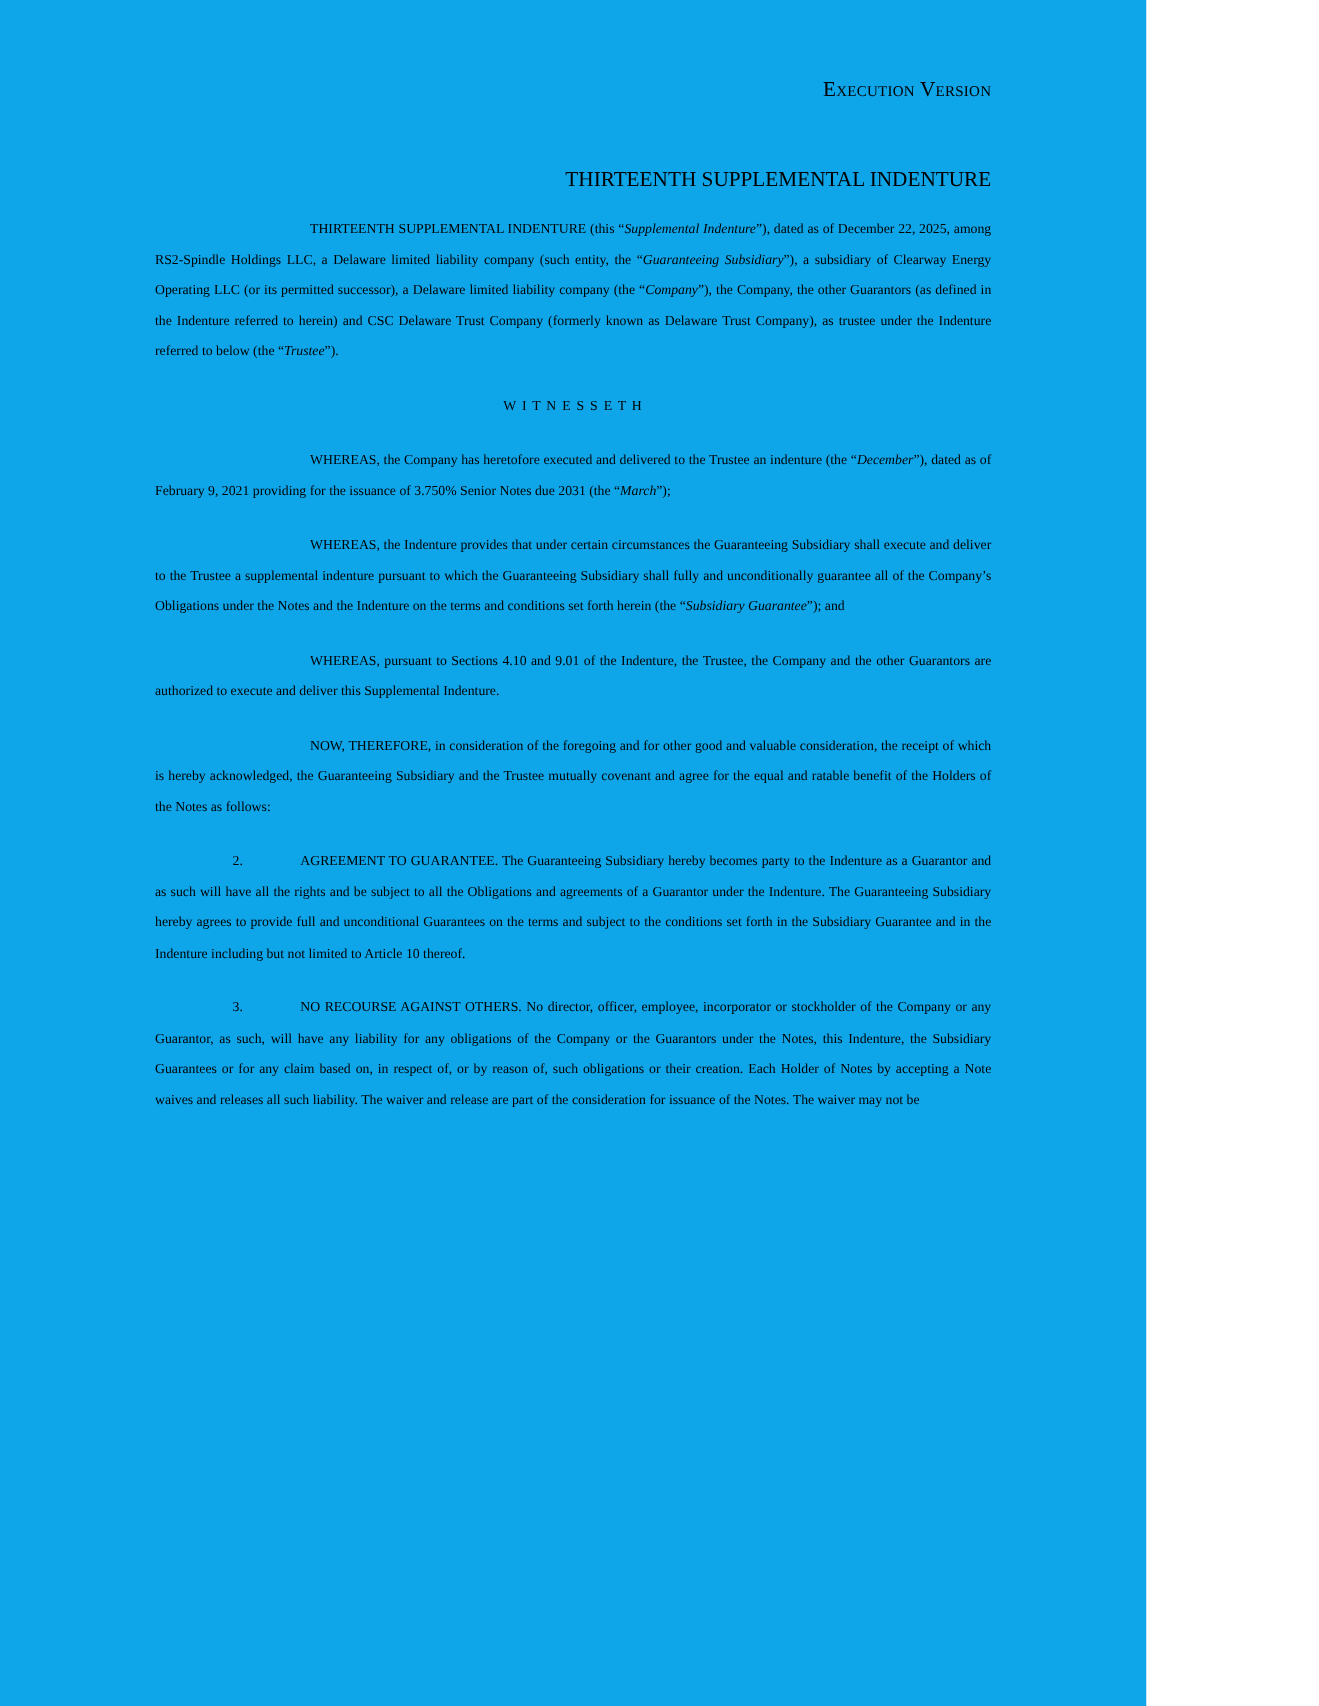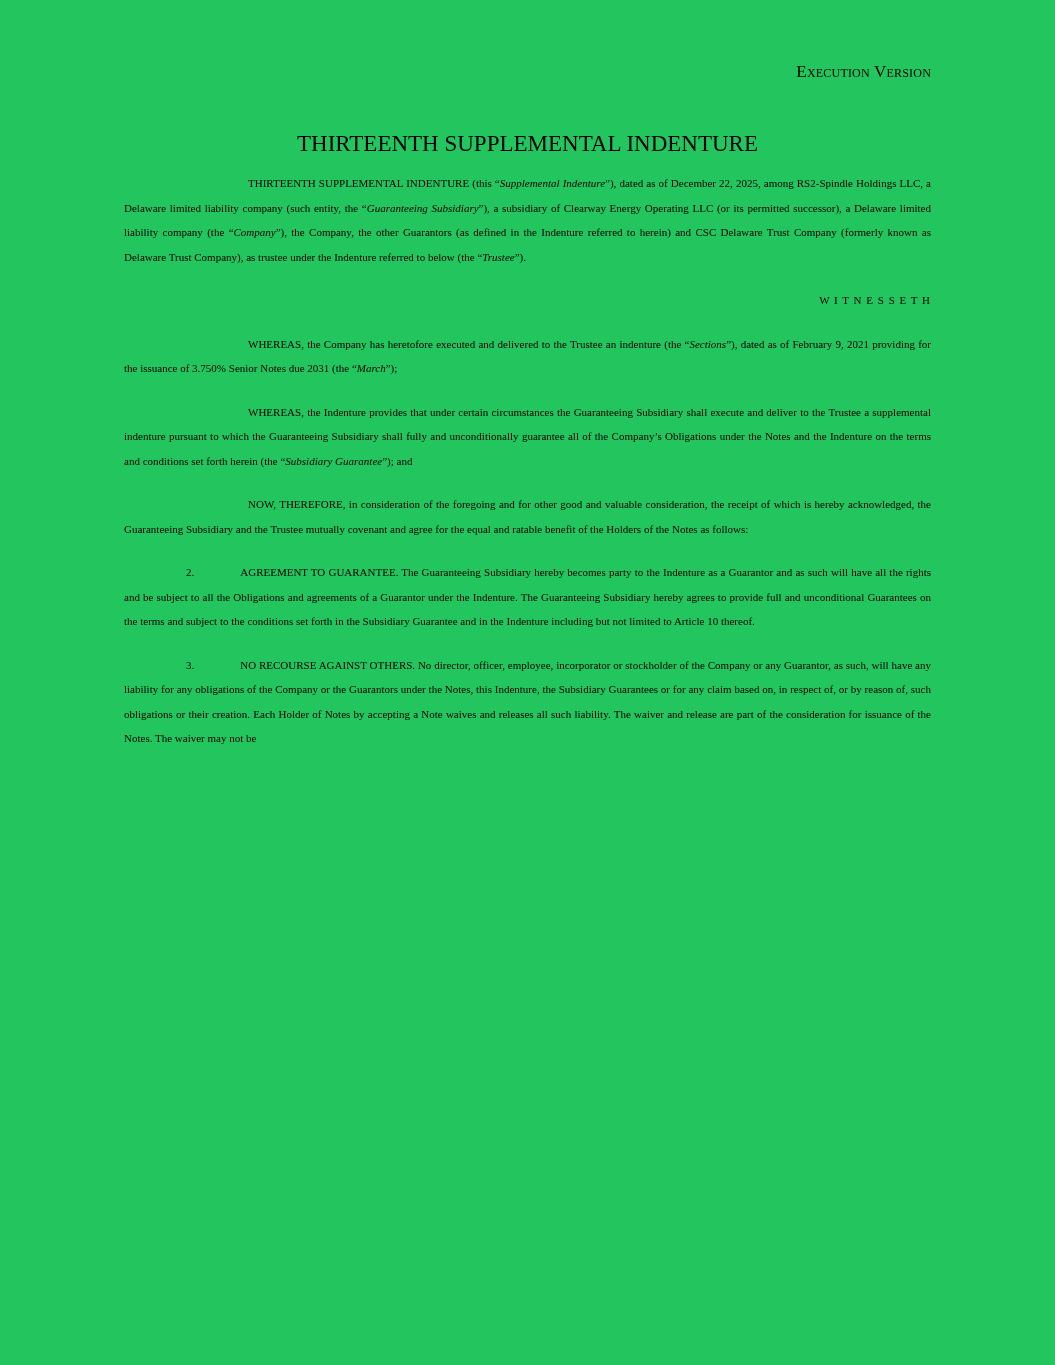--- a/index.html
+++ b/index.html
@@ -7,50 +7,50 @@
     padding: 0;
     background: #ffffff;
   }
   body {
     width: 1055px;
     font-family: "Liberation Serif", "DejaVu Serif", serif;
     color: #000000;
   }
   .page {
     position: relative;
-    width: 1055px;
+    width: 917px;
     min-height: 1365px;
     box-sizing: border-box;
-    background: #22c55e;
+    background: #0ea5e9;
     padding: 62px 124px 40px 124px;
   }
   .exec-version {
     text-align: right;
     font-variant: small-caps;
     font-size: 17px;
     line-height: 20px;
     letter-spacing: 0.2px;
     margin: 0 0 50px 0;
   }
   .doc-title {
-    text-align: center;
-    font-size: 23px;
+    text-align: right;
+    font-size: 17px;
     font-weight: normal;
     line-height: 24px;
     margin: 0 0 15px 0;
   }
   .para {
     font-size: 11px;
     line-height: 24.5px;
     text-align: justify;
     margin: 0 0 19px 0;
   }
   .para.body { text-indent: 124px; }
   .para.centered {
-    text-align: right;
+    text-align: center;
     text-indent: 0;
     letter-spacing: 1px;
   }
   .para.numbered { text-indent: 62px; }
   .tab {
     display: inline-block;
     width: 46px;
   }
   em { font-style: italic; }
 </style>
@@ -58,19 +58,20 @@
 <body>
 
 <div class="page">
   <div class="exec-version">Execution Version</div>
 
   <h1 class="doc-title">THIRTEENTH SUPPLEMENTAL INDENTURE</h1>
 
   <div>
       <p class="para body"><span>THIRTEENTH SUPPLEMENTAL INDENTURE (this “</span><em>Supplemental Indenture</em><span>”), dated as of December 22, 2025, among RS2-Spindle Holdings LLC, a Delaware limited liability company (such entity, the “</span><em>Guaranteeing Subsidiary</em><span>”), a subsidiary of Clearway Energy Operating LLC (or its permitted successor), a Delaware limited liability company (the “</span><em>Company</em><span>”), the Company, the other Guarantors (as defined in the Indenture referred to herein) and CSC Delaware Trust Company (formerly known as Delaware Trust Company), as trustee under the Indenture referred to below (the “</span><em>Trustee</em><span>”).</span></p>
       <p class="para centered"><span>W I T N E S S E T H</span></p>
-      <p class="para body"><span>WHEREAS, the Company has heretofore executed and delivered to the Trustee an indenture (the “</span><em>Sections</em><span>”), dated as of February 9, 2021 providing for the issuance of 3.750% Senior Notes due 2031 (the “</span><em>March</em><span>”);</span></p>
+      <p class="para body"><span>WHEREAS, the Company has heretofore executed and delivered to the Trustee an indenture (the “</span><em>December</em><span>”), dated as of February 9, 2021 providing for the issuance of 3.750% Senior Notes due 2031 (the “</span><em>March</em><span>”);</span></p>
       <p class="para body"><span>WHEREAS, the Indenture provides that under certain circumstances the Guaranteeing Subsidiary shall execute and deliver to the Trustee a supplemental indenture pursuant to which the Guaranteeing Subsidiary shall fully and unconditionally guarantee all of the Company’s Obligations under the Notes and the Indenture on the terms and conditions set forth herein (the “</span><em>Subsidiary Guarantee</em><span>”); and</span></p>
+      <p class="para body"><span>WHEREAS, pursuant to Sections 4.10 and 9.01 of the Indenture, the Trustee, the Company and the other Guarantors are authorized to execute and deliver this Supplemental Indenture.</span></p>
       <p class="para body"><span>NOW, THEREFORE, in consideration of the foregoing and for other good and valuable consideration, the receipt of which is hereby acknowledged, the Guaranteeing Subsidiary and the Trustee mutually covenant and agree for the equal and ratable benefit of the Holders of the Notes as follows:</span></p>
       <p class="para numbered"><span class="num">2.</span><span class="tab"></span><span>AGREEMENT TO GUARANTEE. The Guaranteeing Subsidiary hereby becomes party to the Indenture as a Guarantor and as such will have all the rights and be subject to all the Obligations and agreements of a Guarantor under the Indenture. The Guaranteeing Subsidiary hereby agrees to provide full and unconditional Guarantees on the terms and subject to the conditions set forth in the Subsidiary Guarantee and in the Indenture including but not limited to Article 10 thereof.</span></p>
       <p class="para numbered"><span class="num">3.</span><span class="tab"></span><span>NO RECOURSE AGAINST OTHERS. No director, officer, employee, incorporator or stockholder of the Company or any Guarantor, as such, will have any liability for any obligations of the Company or the Guarantors under the Notes, this Indenture, the Subsidiary Guarantees or for any claim based on, in respect of, or by reason of, such obligations or their creation. Each Holder of Notes by accepting a Note waives and releases all such liability. The waiver and release are part of the consideration for issuance of the Notes. The waiver may not be</span></p>
     </div>
 </div>
 
 </body></html>

